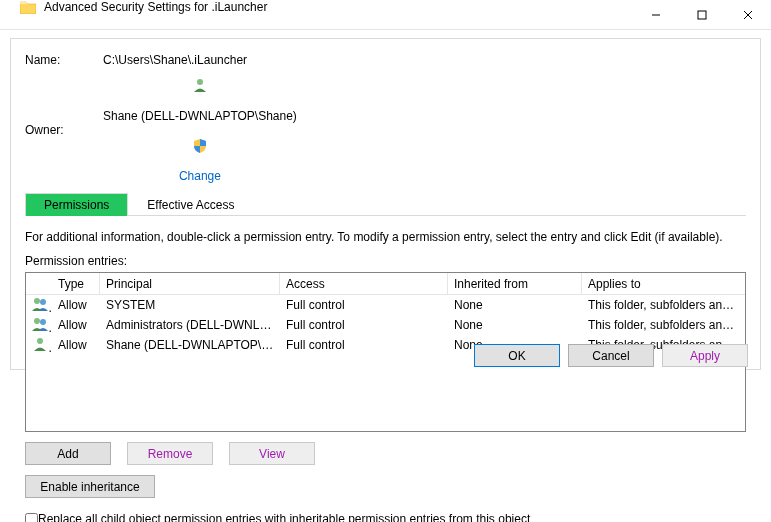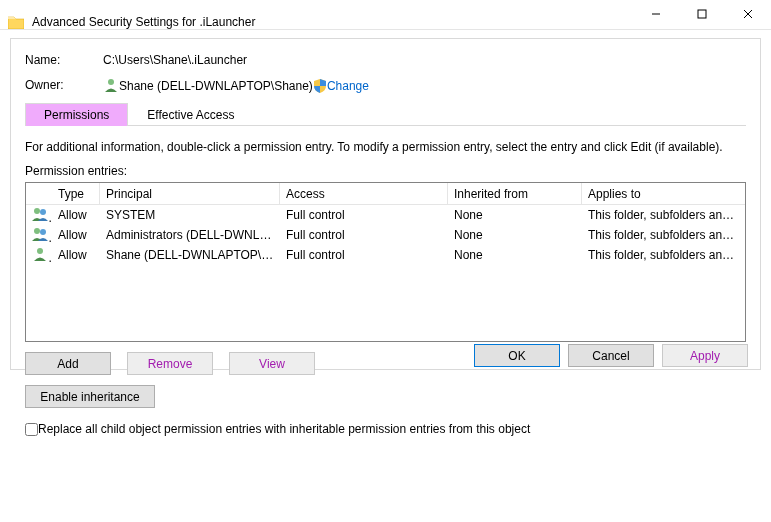--- a/index.html
+++ b/index.html
@@ -9,23 +9,23 @@
     font-size: 12px;
     background: #fff;
     color: #000;
     width: 771px;
     height: 522px;
     overflow: hidden;
   }
   .titlebar {
     height: 30px;
     display: flex;
-    align-items: flex-end;
+    align-items: flex-start;
     border-bottom: 1px solid #e5e5e5;
-    padding-left: 8px;
+    padding-left: 20px;
   }
   .titlebar .folder-ico {
     width: 16px; height: 14px;
     display: inline-block;
     margin-right: 8px;
   }
   .title-text { flex: 1; font-size: 12px; }
   .win-btns { display: flex; }
   .win-btn {
     width: 46px; height: 30px;
@@ -36,41 +36,41 @@
   }
   .dlg-body {
     border: 1px solid #d9d9d9;
     margin: 8px 10px 0 10px;
     height: 332px;
     position: relative;
     padding: 14px 14px 0 14px;
   }
   .row { display: flex; margin-bottom: 10px; align-items: center; }
   .row .lbl { width: 78px; }
-  .owner-line { display: flex; align-items: flex-end; gap: 0; }
+  .owner-line { display: flex; align-items: center; gap: 16px; flex-direction: column; }
   .shield {
     width: 14px; height: 14px; display: inline-block;
   }
   .change-link { color: #0066cc; cursor: pointer; }
   .tabs {
     display: flex;
     margin-top: 8px;
     border-bottom: 1px solid #d9d9d9;
   }
   .tab {
     padding: 4px 18px;
     border: 1px solid transparent;
     border-bottom: none;
     margin-bottom: -1px;
     cursor: pointer;
     font-size: 12px;
   }
   .tab.active {
     border-color: #d9d9d9;
-    background: #f0abfc;
+    background: #22c55e;
   }
   .info-text { margin: 14px 0 10px 0; }
   .entries-lbl { margin-bottom: 4px; display: block; }
   .grid {
     border: 1px solid #828282;
     height: 160px;
     overflow: hidden;
     background: #fff;
   }
   .ghead {

